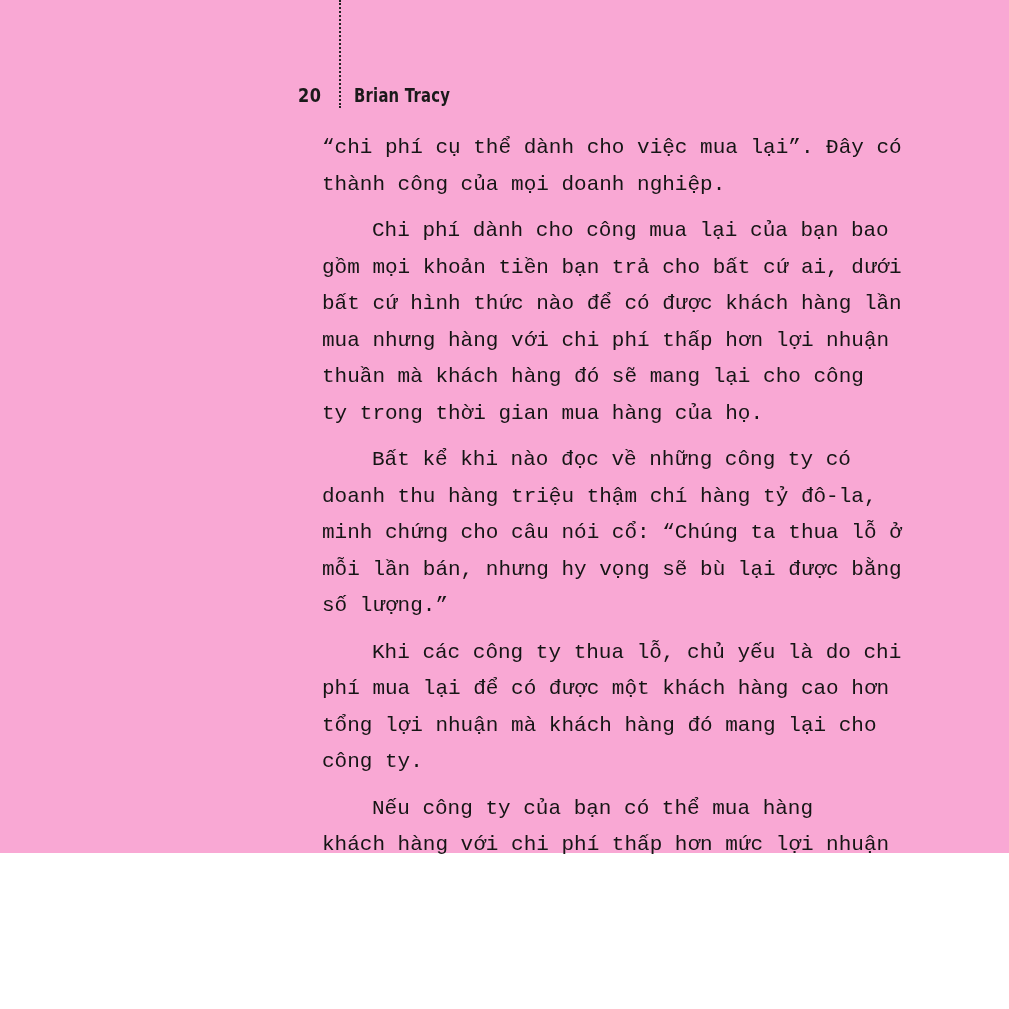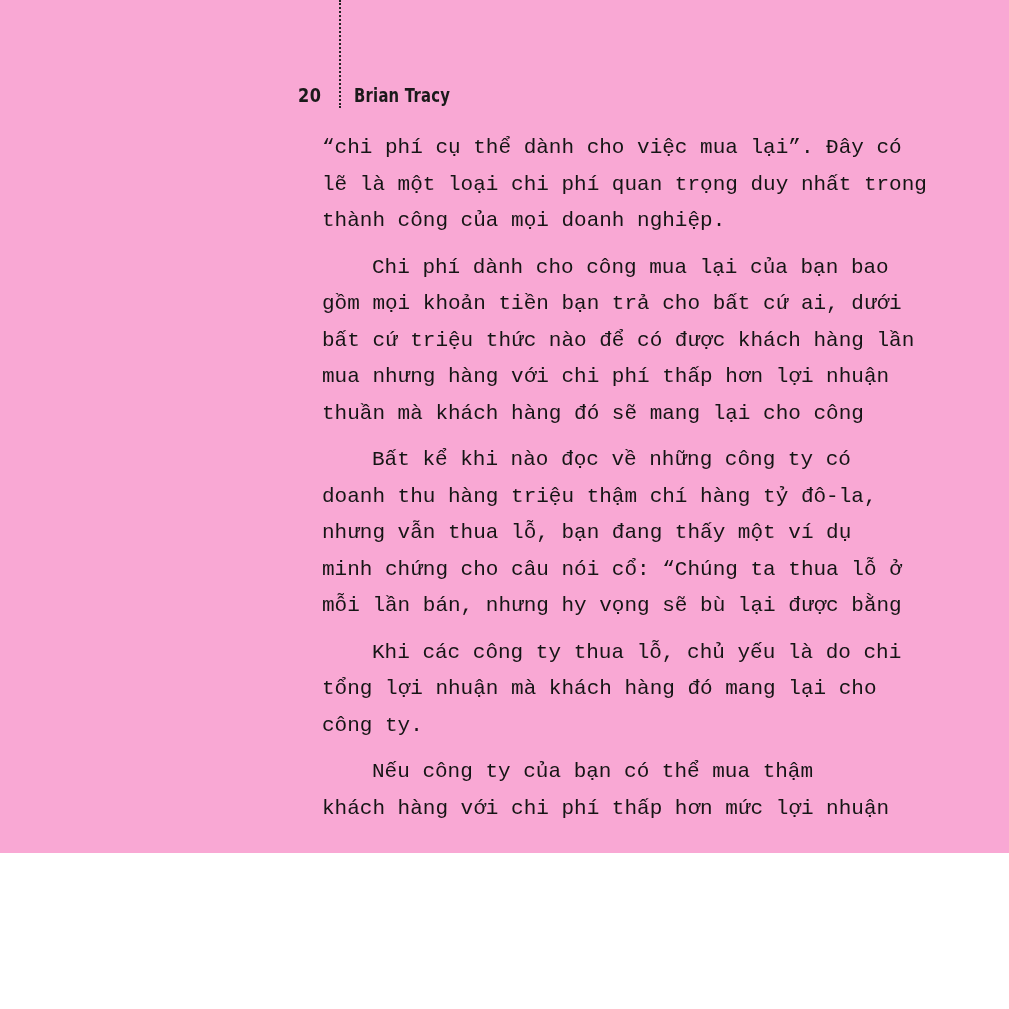--- a/index.html
+++ b/index.html
@@ -34,40 +34,41 @@
 
 <div class="page">
   <div class="rule"></div>
   <div class="header">
     <span class="pagenum">20</span>
     <span class="author">Brian Tracy</span>
   </div>
   <div class="body-text" id="body">
       <div class="para">
         <span class="line">“chi phí cụ thể dành cho việc mua lại”. Đây có</span>
-        <span class="line">lẽ là một loại chi phí quan trọng duy nhất trong</span>
         <span class="line last">thành công của mọi doanh nghiệp.</span>
       </div>
       <div class="para">
         <span class="line indent">Chi phí dành cho công mua lại của bạn bao</span>
         <span class="line">gồm mọi khoản tiền bạn trả cho bất cứ ai, dưới</span>
-        <span class="line">bất cứ triệu thức nào để có được khách hàng lần</span>
+        <span class="line">bất cứ hình thức nào để có được khách hàng lần</span>
         <span class="line">mua nhưng hàng với chi phí thấp hơn lợi nhuận</span>
         <span class="line">thuần mà khách hàng đó sẽ mang lại cho công</span>
+        <span class="line last">ty trong thời gian mua hàng của họ.</span>
       </div>
       <div class="para">
         <span class="line indent">Bất kể khi nào đọc về những công ty có</span>
         <span class="line">doanh thu hàng triệu thậm chí hàng tỷ đô-la,</span>
-        <span class="line">nhưng vẫn thua lỗ, bạn đang thấy một ví dụ</span>
         <span class="line">minh chứng cho câu nói cổ: “Chúng ta thua lỗ ở</span>
         <span class="line">mỗi lần bán, nhưng hy vọng sẽ bù lại được bằng</span>
+        <span class="line last">số lượng.”</span>
       </div>
       <div class="para">
         <span class="line indent">Khi các công ty thua lỗ, chủ yếu là do chi</span>
+        <span class="line">phí mua lại để có được một khách hàng cao hơn</span>
         <span class="line">tổng lợi nhuận mà khách hàng đó mang lại cho</span>
         <span class="line last">công ty.</span>
       </div>
       <div class="para">
-        <span class="line indent">Nếu công ty của bạn có thể mua thậm</span>
+        <span class="line indent">Nếu công ty của bạn có thể mua hàng</span>
         <span class="line">khách hàng với chi phí thấp hơn mức lợi nhuận</span>
       </div>
     </div>
 </div>
 
 </body></html>

